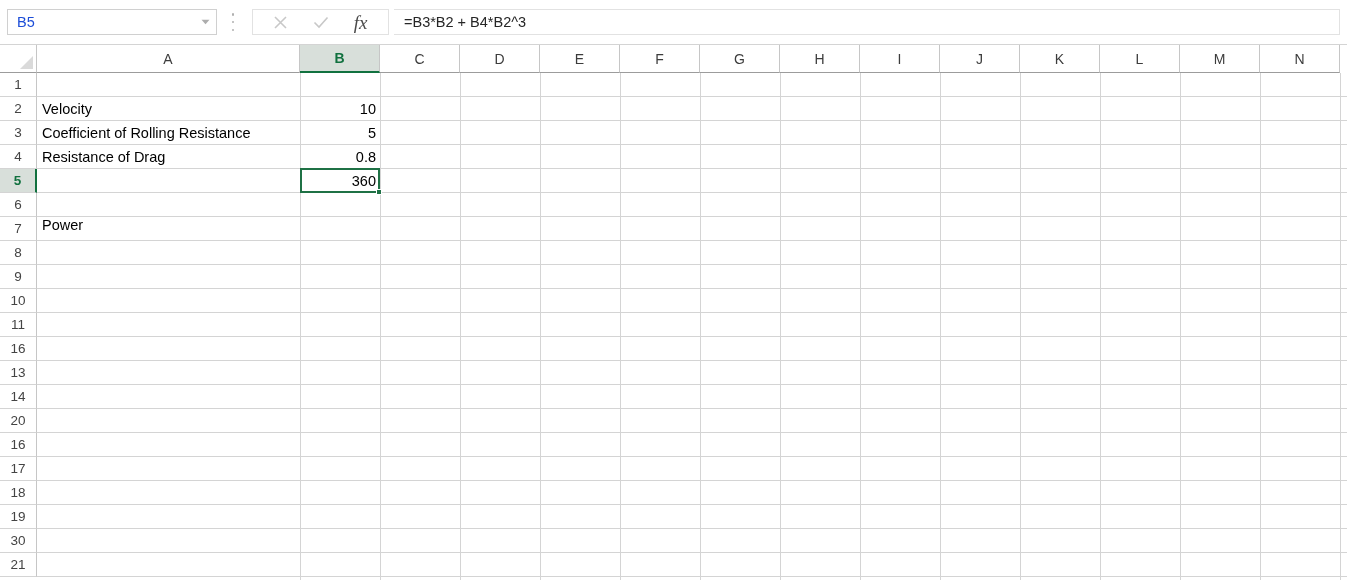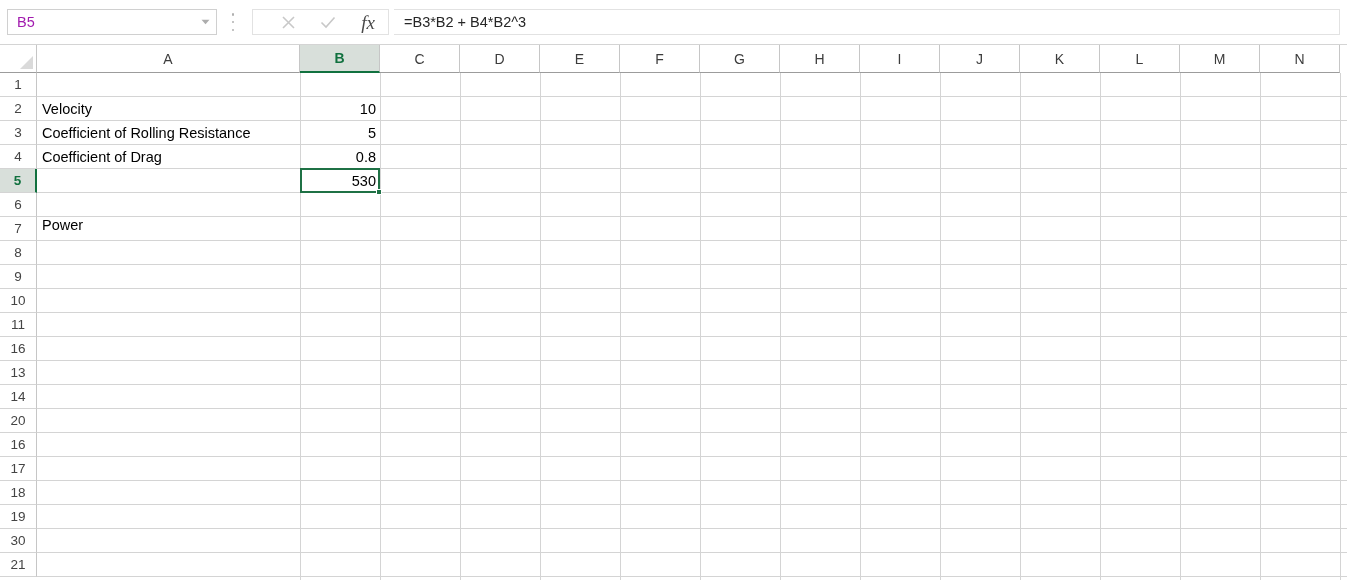--- a/index.html
+++ b/index.html
@@ -34,21 +34,21 @@
     border: 1px solid #d0d0d0;
     background: #ffffff;
     box-sizing: border-box;
     display: flex;
     align-items: center;
   }
   .name-box-text {
     flex: 1;
     padding-left: 9px;
     font-size: 14.5px;
-    color: #a21caf;
+    color: #1d4ed8;
     line-height: 1;
   }
   .name-box-arrow {
     width: 22px;
     height: 100%;
     display: flex;
     align-items: center;
     justify-content: center;
   }
   .name-box-arrow svg { display: block; }
@@ -73,21 +73,21 @@
 
   .fx-group {
     position: absolute;
     left: 252px; top: 9px;
     width: 137px;
     height: 26px;
     border: 1px solid #e2e2e2;
     box-sizing: border-box;
     display: flex;
     align-items: center;
-    justify-content: flex-end;
+    justify-content: center;
     background: #ffffff;
   }
   .fx-btn {
     width: 40px;
     height: 24px;
     display: flex;
     align-items: center;
     justify-content: center;
   }
   .fx-label {
@@ -437,21 +437,21 @@
       <div class="gridline-h" style="top: 383px;"></div>
       <div class="gridline-h" style="top: 407px;"></div>
       <div class="gridline-h" style="top: 431px;"></div>
       <div class="gridline-h" style="top: 455px;"></div>
       <div class="gridline-h" style="top: 479px;"></div>
       <div class="gridline-h" style="top: 503px;"></div>
       <div class="cell left" style="left: 0px; width: 263px; top: 24px;">Velocity</div>
       <div class="cell right" style="left: 263px; width: 80px; top: 24px;">10</div>
       <div class="cell left" style="left: 0px; width: 263px; top: 48px;">Coefficient of Rolling Resistance</div>
       <div class="cell right" style="left: 263px; width: 80px; top: 48px;">5</div>
-      <div class="cell left" style="left: 0px; width: 263px; top: 72px;">Coefficient of Drag</div>
+      <div class="cell left" style="left: 0px; width: 263px; top: 72px;">Resistance of Drag</div>
       <div class="cell right" style="left: 263px; width: 80px; top: 72px;">0.8</div>
       <div class="cell left" style="left: 0px; width: 263px; top: 96px; margin-top: 44px;">Power</div>
-      <div class="cell right" style="left: 263px; width: 80px; top: 96px;">530</div>
+      <div class="cell right" style="left: 263px; width: 80px; top: 96px;">360</div>
       <div class="selection" style="left: 263px; width: 80px; top: 95px; height: 25px;"></div>
       <div class="fill-handle" style="left: 339px; top: 116px;"></div>
     </div>
 
 </div>
 
 </body></html>

